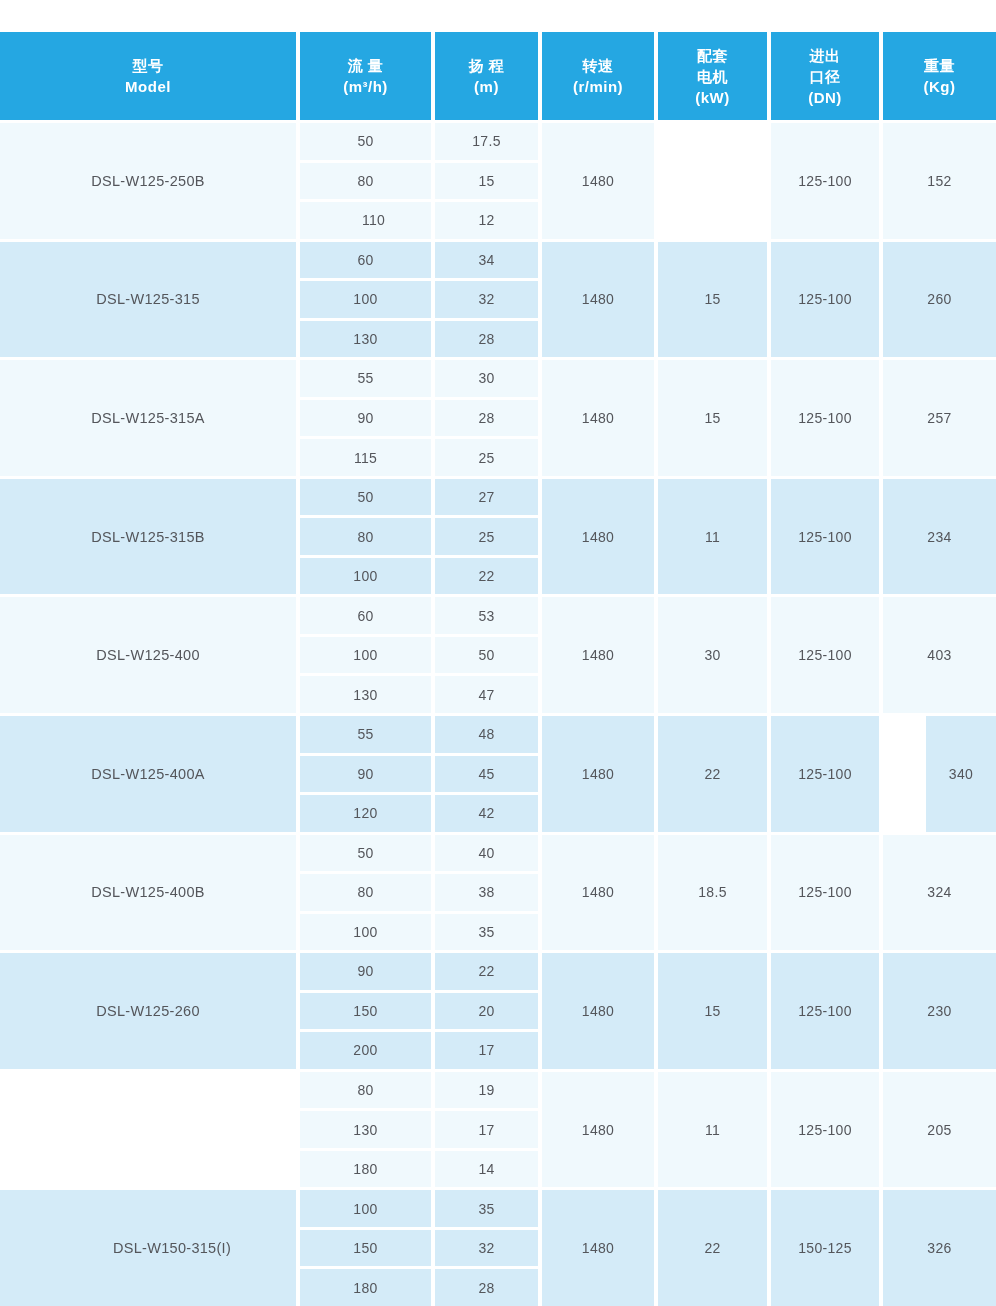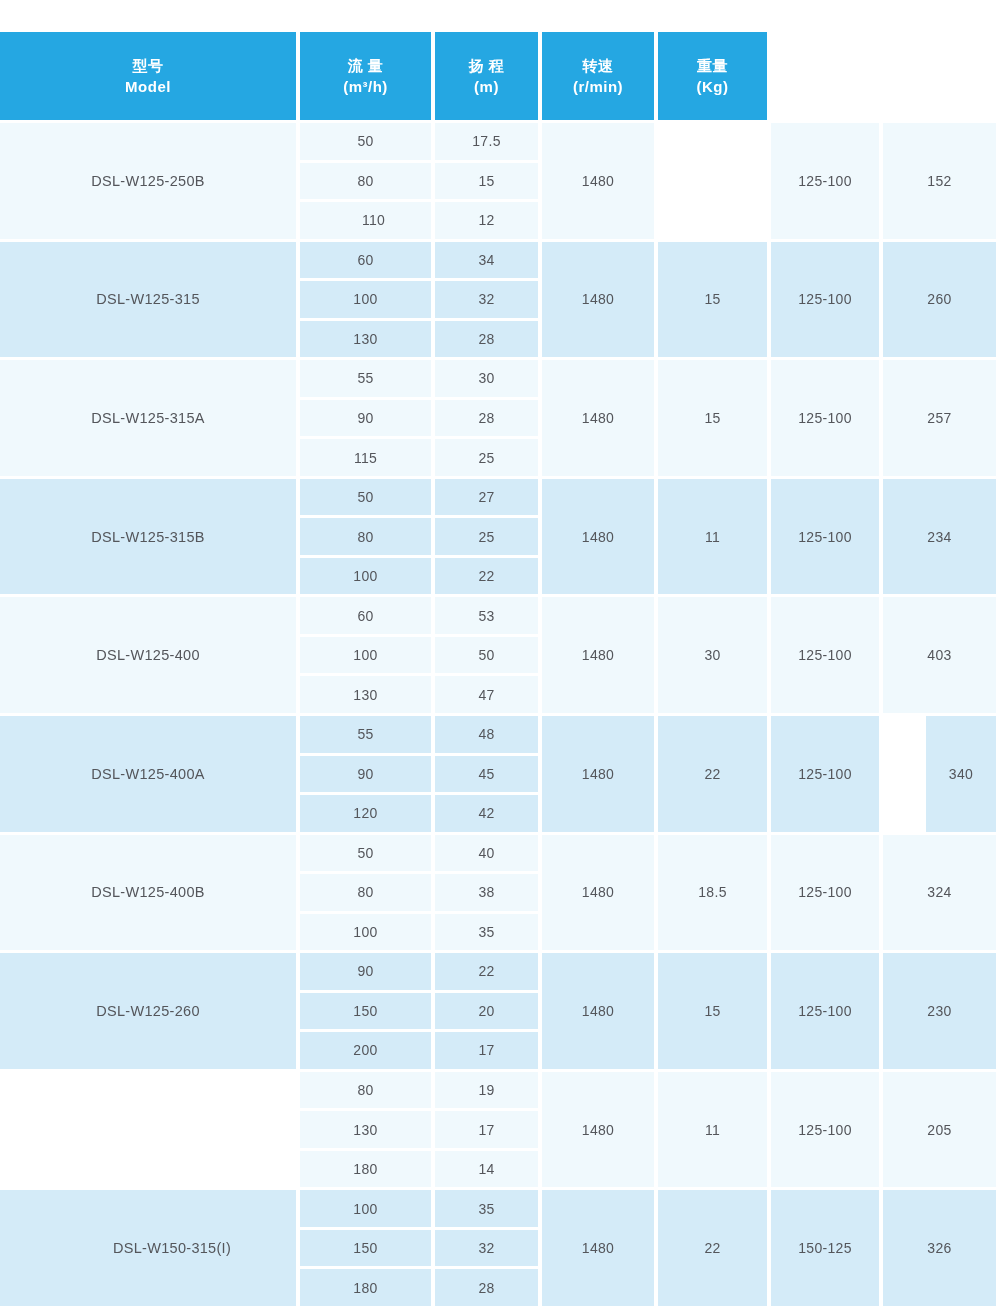--- a/index.html
+++ b/index.html
@@ -66,20 +66,30 @@
       </div>
       <div class="hcell">
         <div class="hline">扬 程</div>
         <div class="hline">(m)</div>
       </div>
       <div class="hcell">
         <div class="hline">转速</div>
         <div class="hline">(r/min)</div>
       </div>
       <div class="hcell">
+        <div class="hline">配套</div>
+        <div class="hline">电机</div>
+        <div class="hline">(kW)</div>
+      </div>
+      <div class="hcell">
+        <div class="hline">进出</div>
+        <div class="hline">口径</div>
+        <div class="hline">(DN)</div>
+      </div>
+      <div class="hcell">
         <div class="hline">重量</div>
         <div class="hline">(Kg)</div>
       </div>
     </div>
   <div style="display:contents"><div class="band light">
         <div class="cell model" style="grid-area: 1 / 1 / 4 / 2;">DSL-W125-250B</div>
         <div class="cell" style="grid-area: 1 / 2;">50</div>
         <div class="cell" style="grid-area: 1 / 3;">17.5</div>
         <div class="cell" style="grid-area: 2 / 2;">80</div>
         <div class="cell" style="grid-area: 2 / 3;">15</div>

